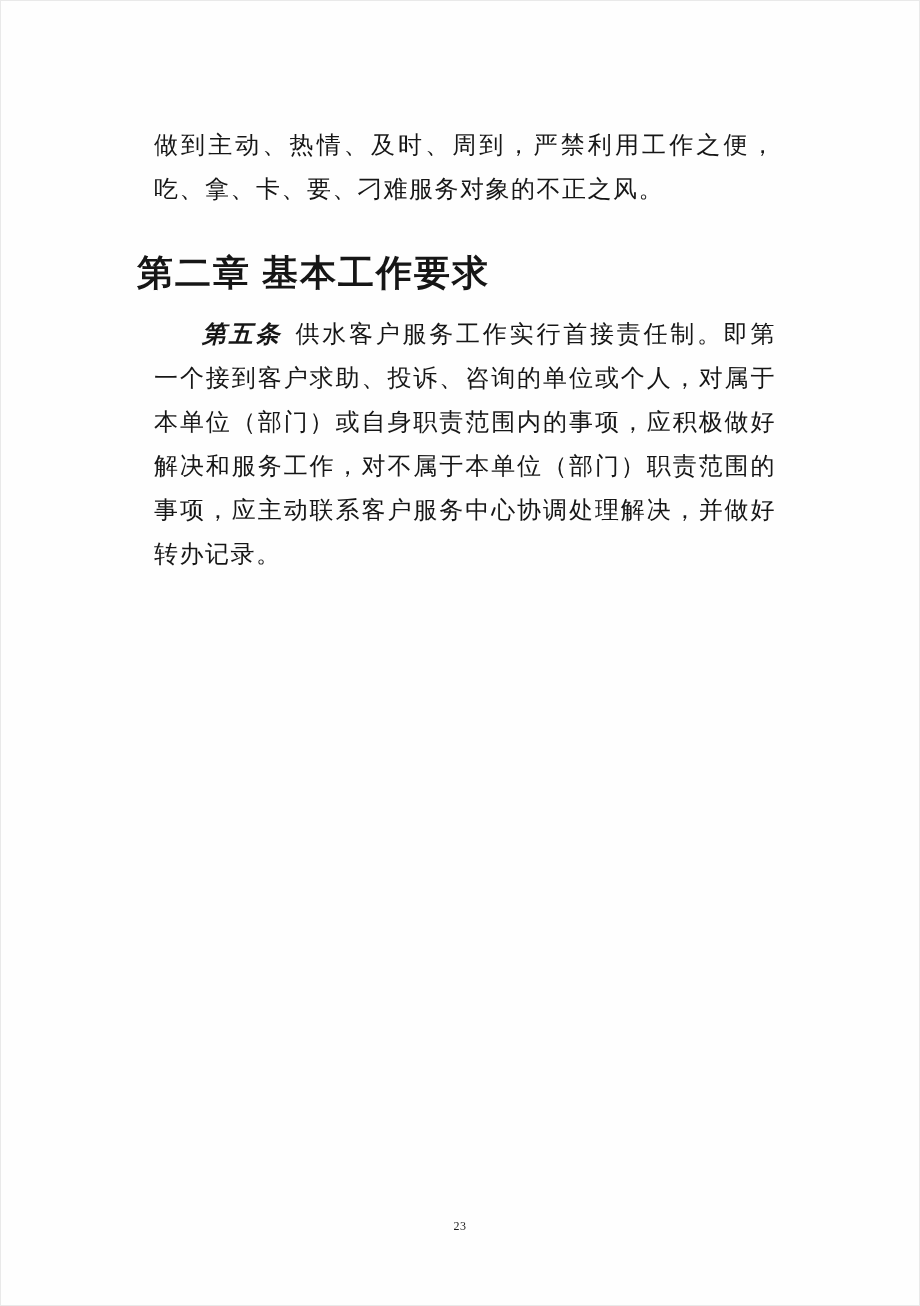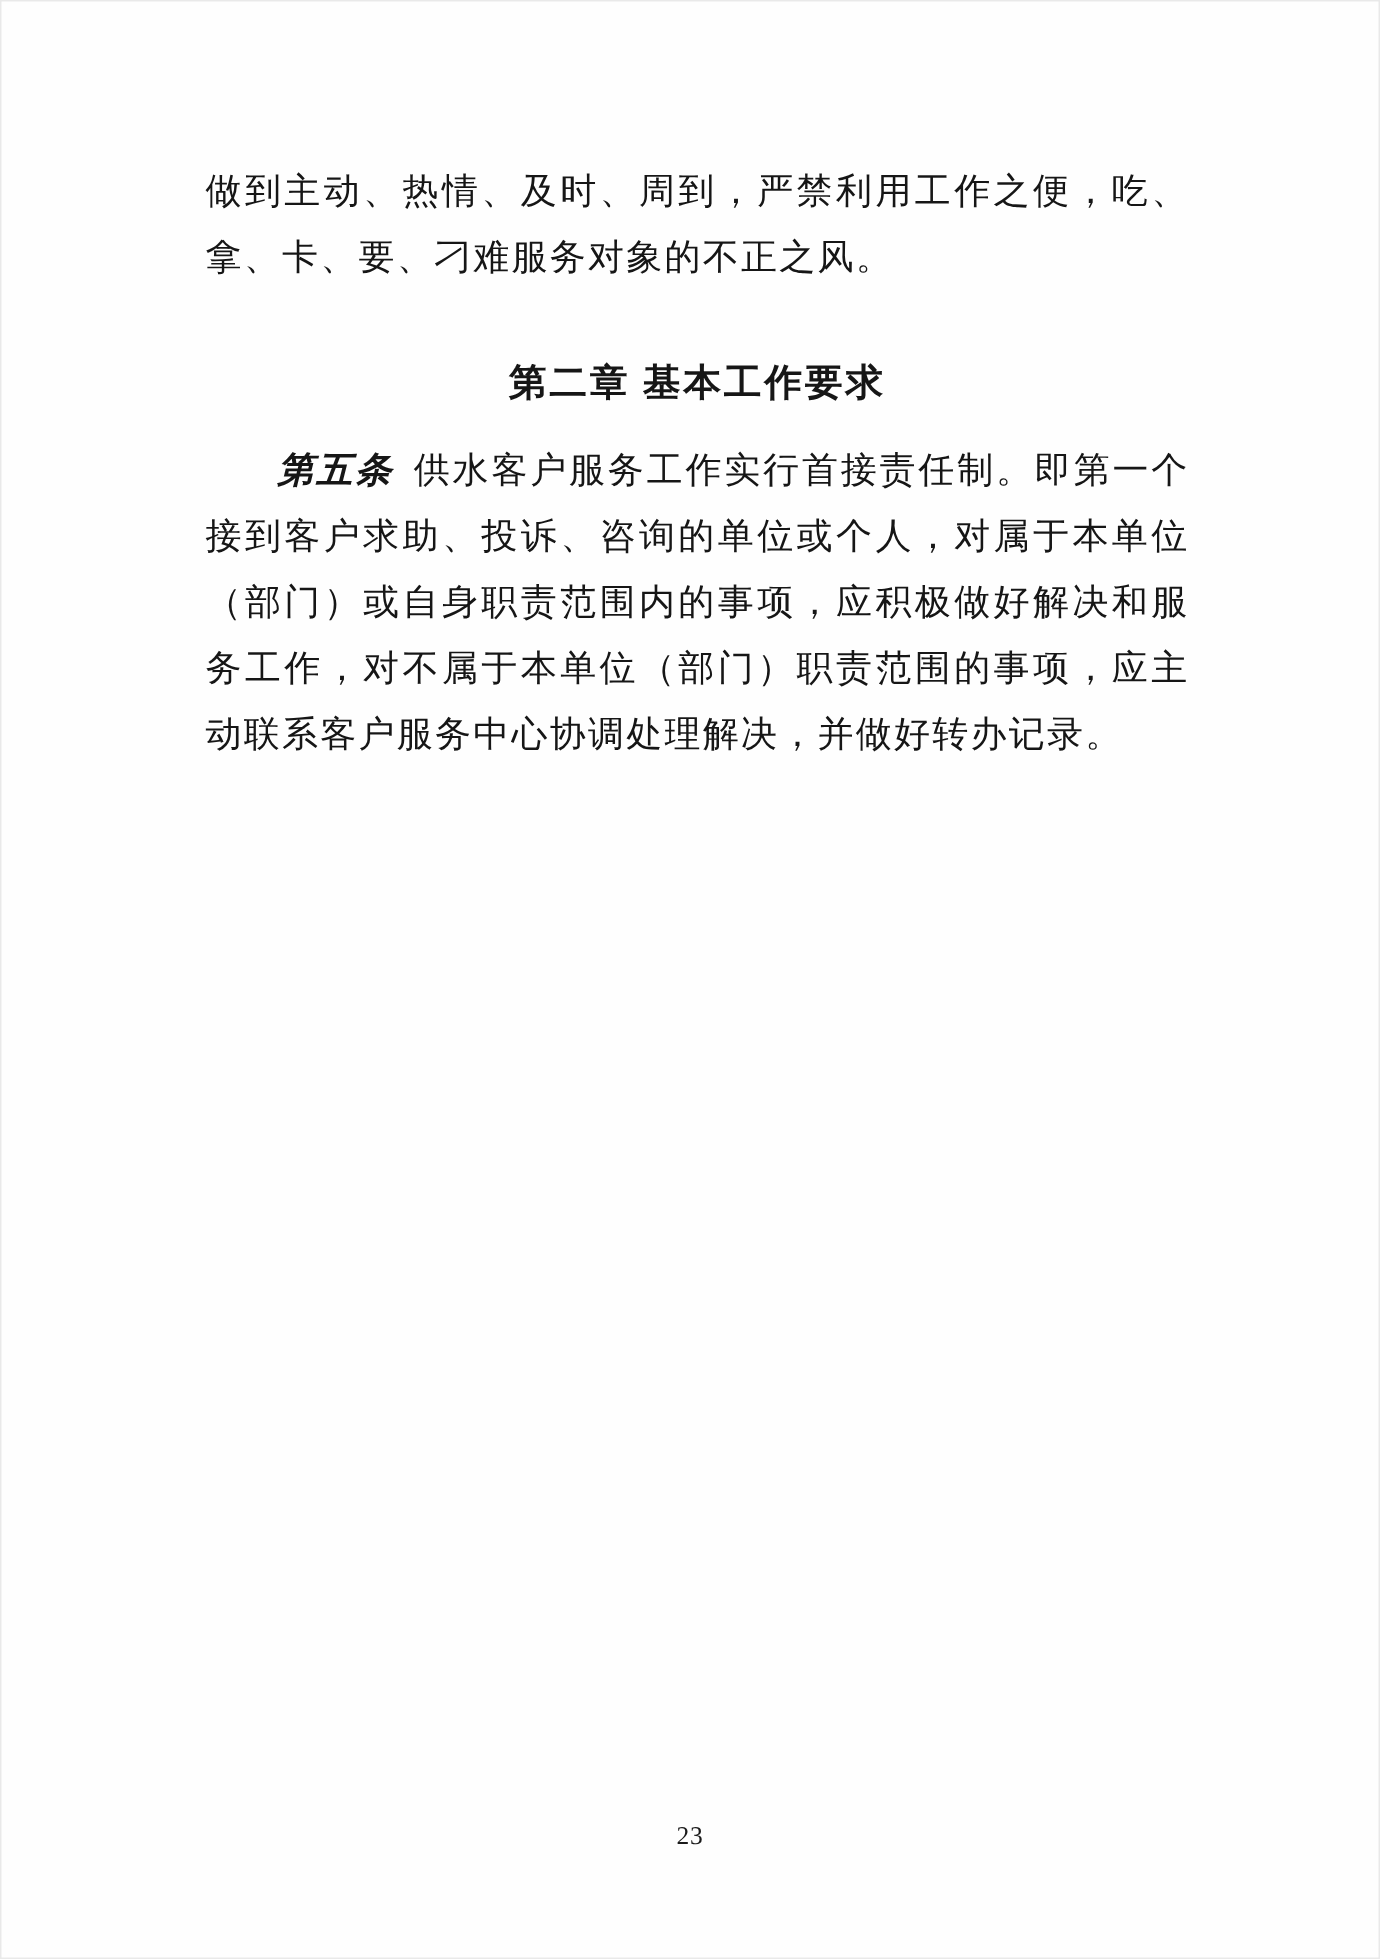--- a/index.html
+++ b/index.html
@@ -23,48 +23,48 @@
     left: 137px;
     top: 106px;
     width: 656px;
   }
   .para {
     font-size: 24px;
     line-height: 44px;
     text-align: justify;
     text-justify: inter-character;
     letter-spacing: 1.5px;
-    margin: 0;
+    margin: 17px;
   }
   .para.indent {
     text-indent: 2em;
   }
   .article-label {
     font-weight: bold;
     margin-right: 0.55em;
     font-style: italic;
   }
   .article-label:empty {
     display: none;
   }
   .chapter-heading {
-    font-size: 25px;
+    font-size: 36px;
     font-weight: bold;
-    text-align: center;
+    text-align: left;
     letter-spacing: 2px;
     line-height: 44px;
     margin: 40px 0 14px 0;
   }
   .page-number {
     position: absolute;
     bottom: 72px;
     left: 0;
     width: 100%;
     text-align: center;
-    font-size: 17px;
+    font-size: 12px;
     letter-spacing: 0.5px;
     color: #1a1a1a;
   }
 </style>
 </head>
 <body>
 
 <div class="page">
   <div class="content">
 

